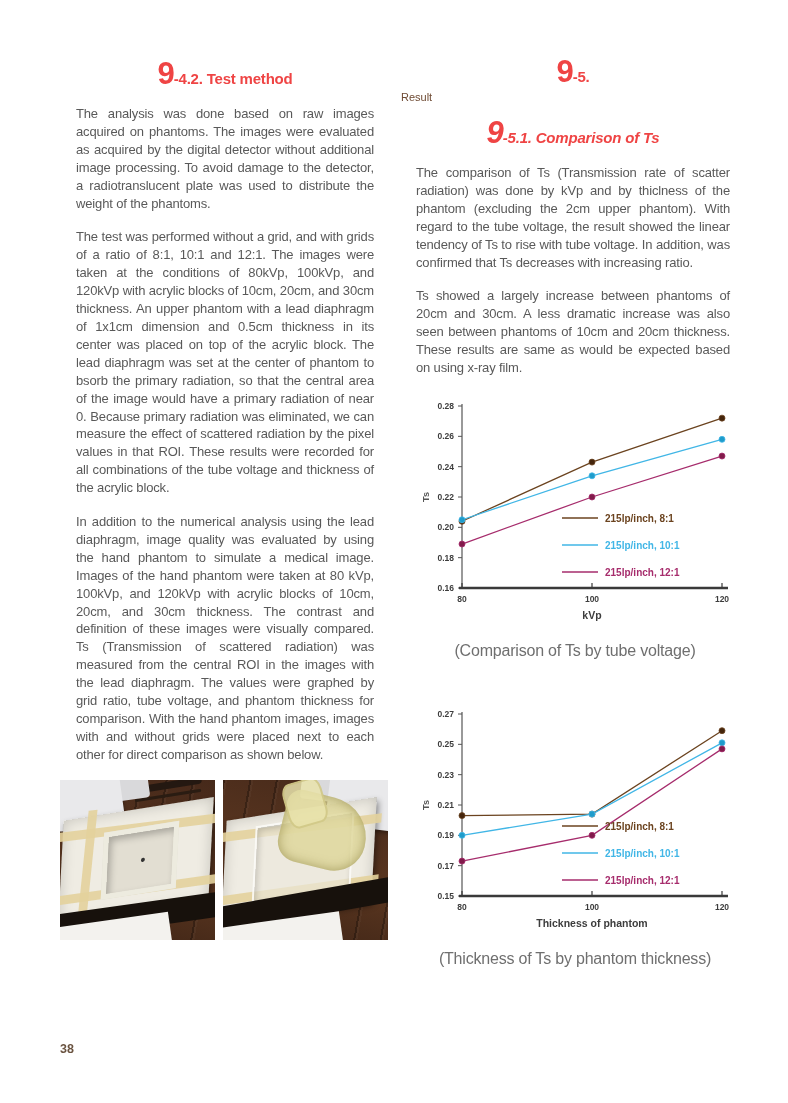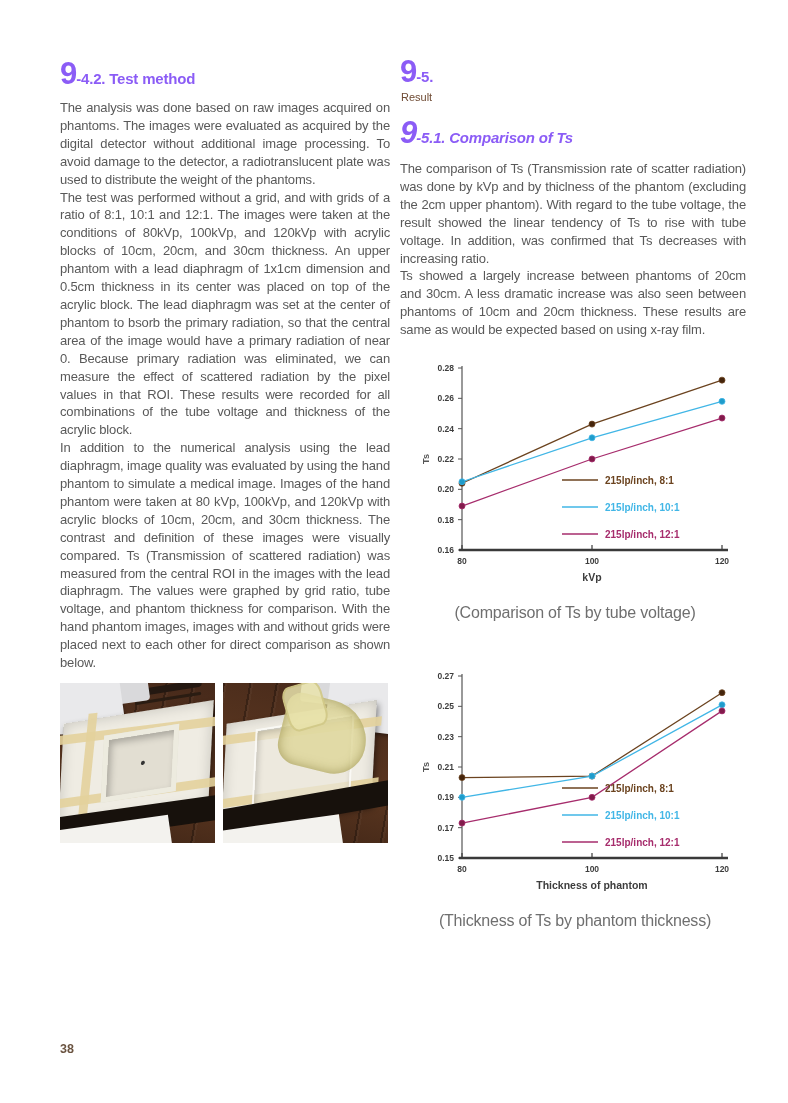--- a/index.html
+++ b/index.html
@@ -9,29 +9,29 @@
     width:788px;height:1103px;
     background:#ffffff;
     font-family:"Liberation Sans", sans-serif;
     overflow:hidden;
   }
   
   .col-left{position:absolute;left:60px;top:58px;width:330px;}
   .col-right{position:absolute;left:400px;top:56px;width:346px;}
 
   
-  .sec-head{color:#8b5cf6;line-height:1;margin:0 0 10px 0;}
+  .sec-head{color:#ef4444;line-height:1;margin:0 0 10px 0;text-align:center;}
   .sec-head .numeral{font-size:31px;font-weight:bold;letter-spacing:-1px;}
   .sec-head .suffix{font-size:15px;font-weight:bold;letter-spacing:-0.2px;}
   .sec-subtitle{color:#6e4a33;font-size:11px;font-weight:normal;margin:2px 0 12px 1px;}
   .subsec-head{margin:14px 0 12px 0;font-style:italic;}
 
   
   .body-text p{
-    margin:0;
+    margin:16px;
     color:#595959;
     font-size:13px;
     line-height:17.9px;
     text-align:justify;
     letter-spacing:-0.15px;
   }
 
   
   .photos{display:flex;gap:8px;margin-top:11px;}
   .photo{

